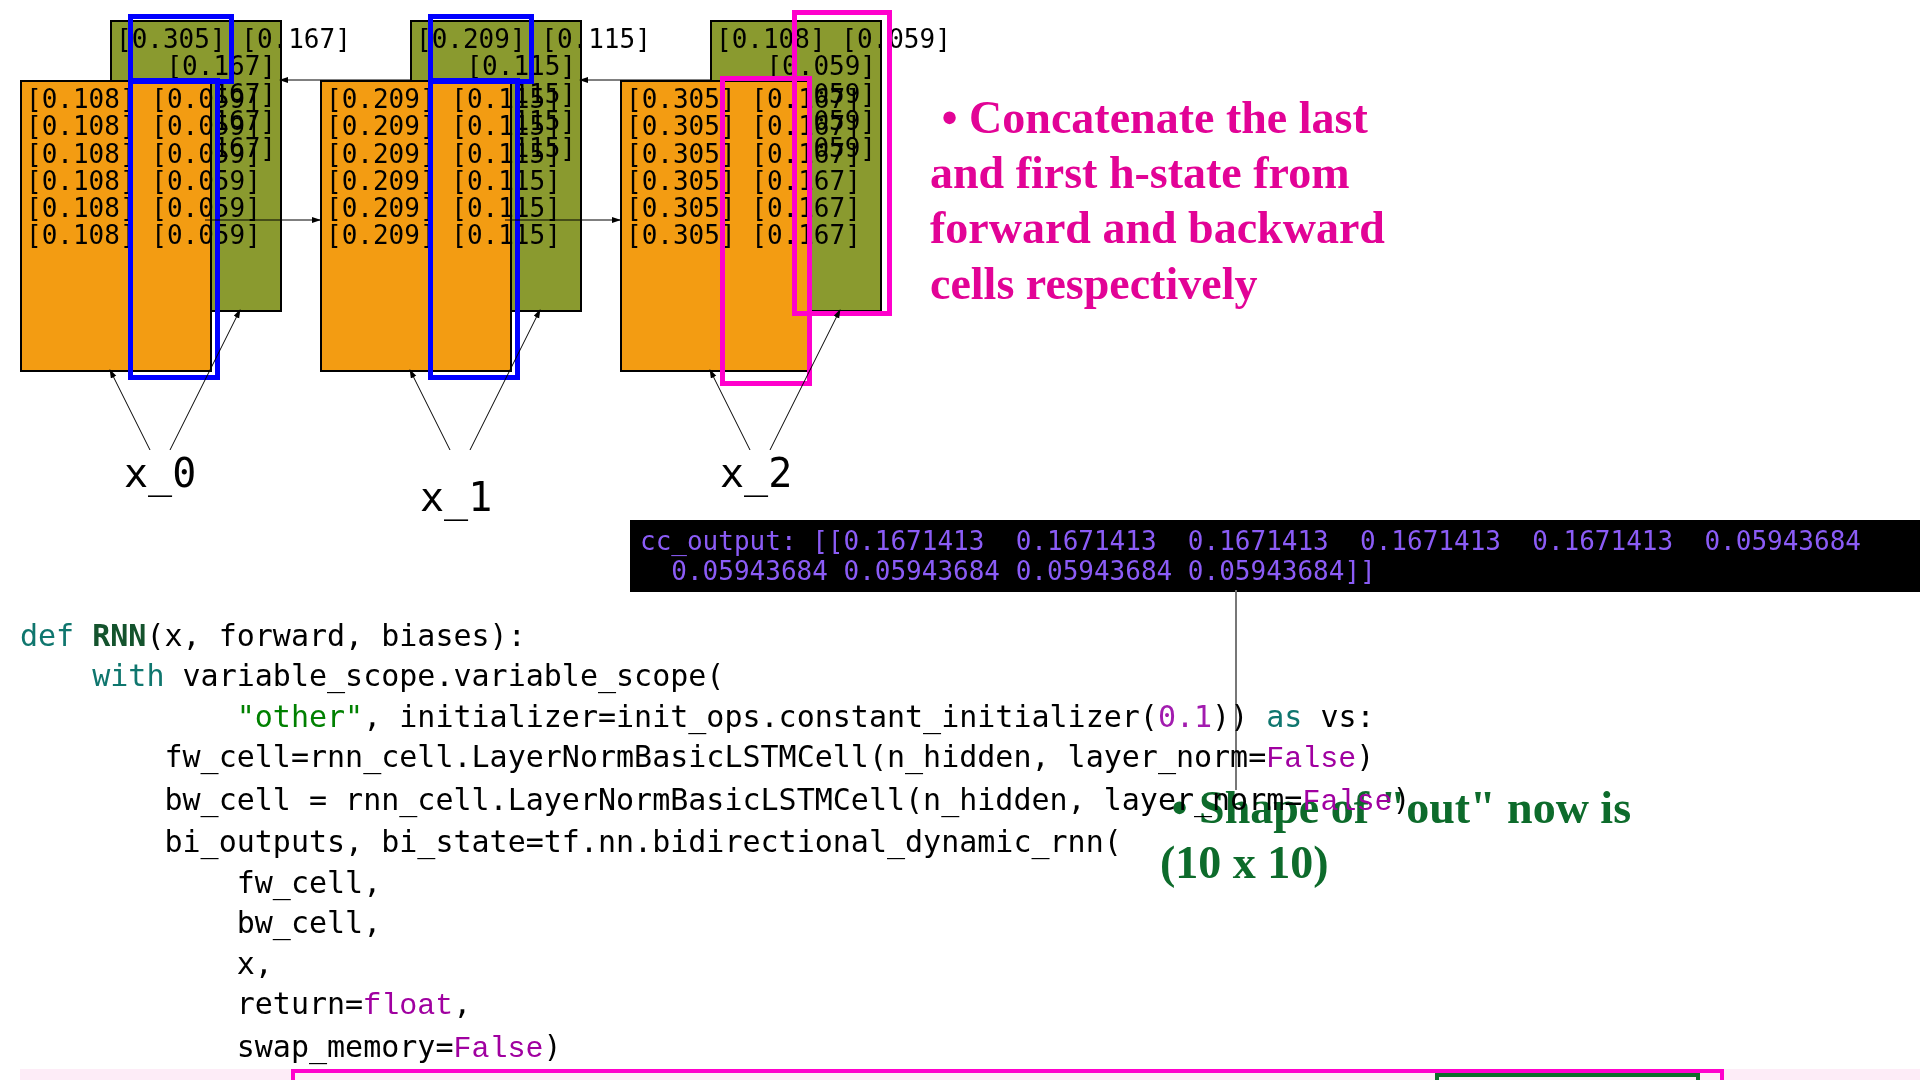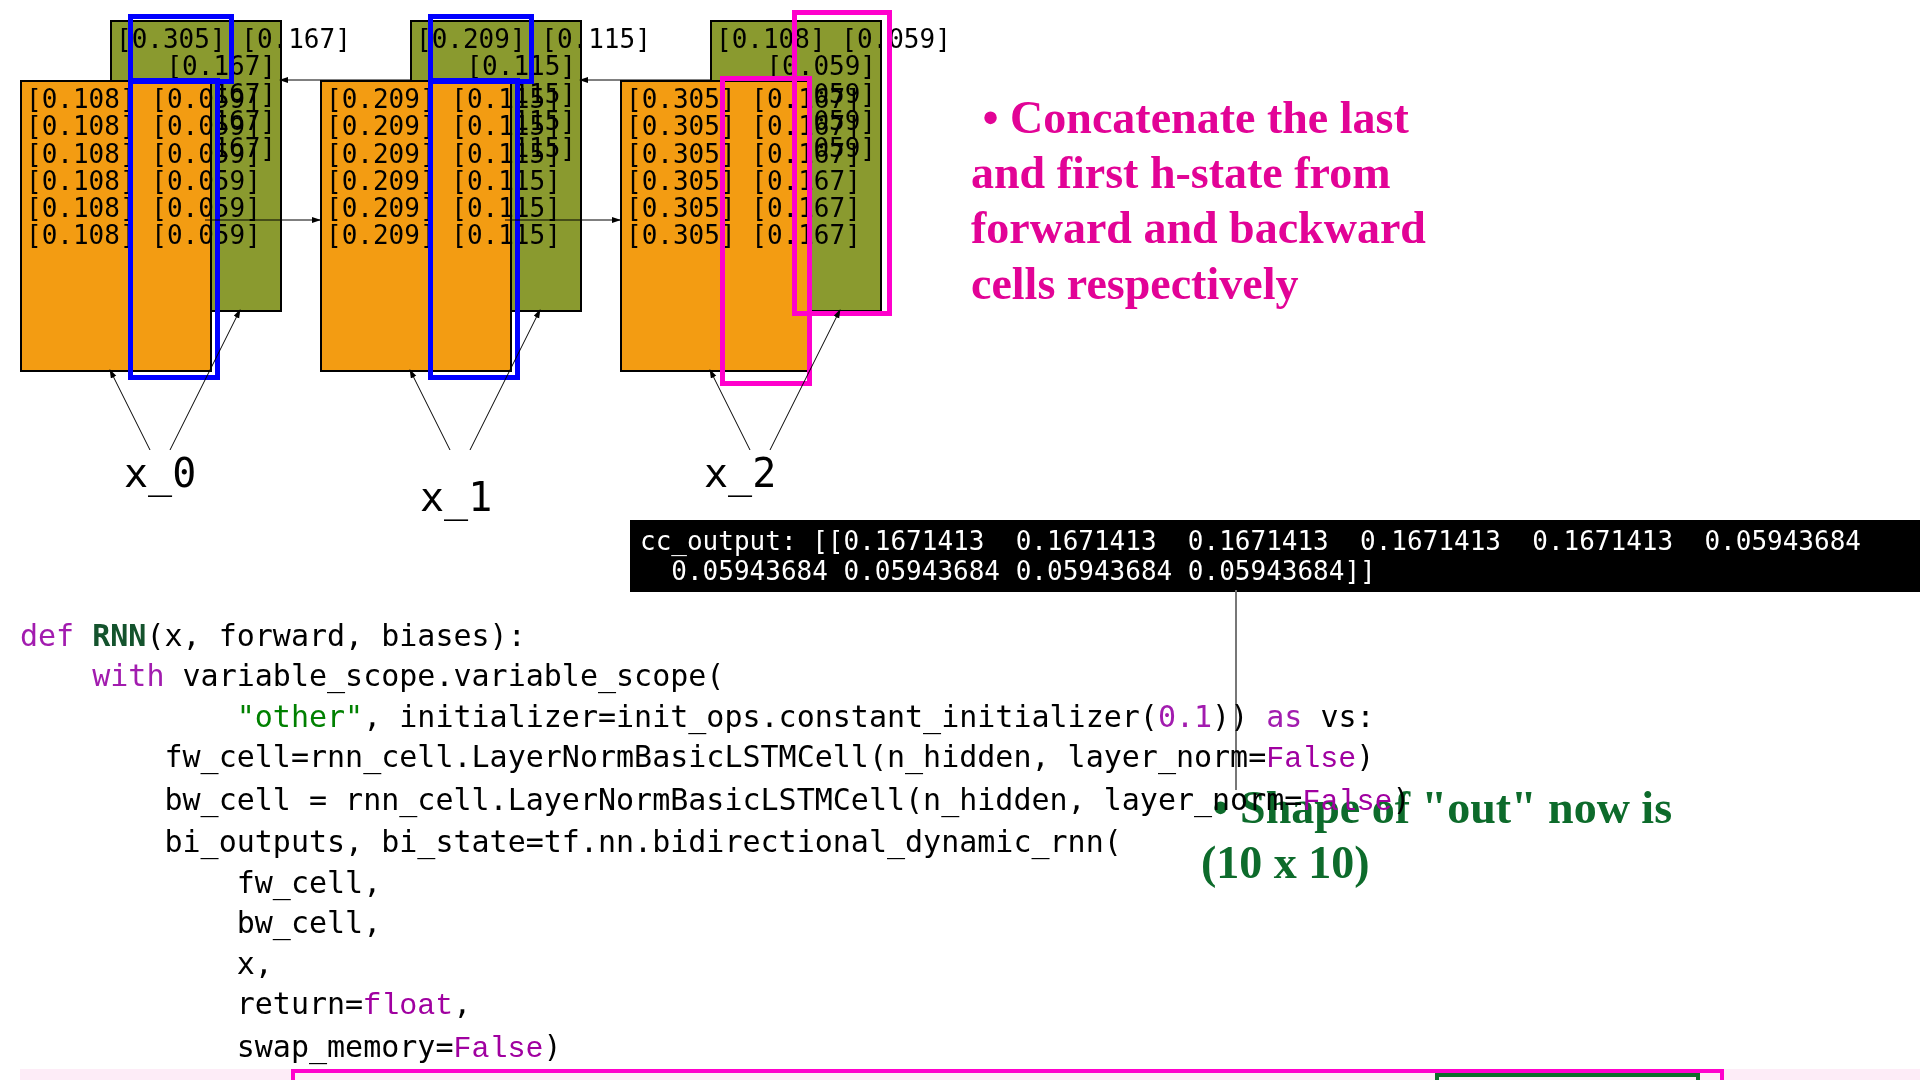--- a/index.html
+++ b/index.html
@@ -9,29 +9,29 @@
   .timestep{position:absolute;width:290px;height:370px;}
   .back,.front{position:absolute;border:2px solid #000;padding:4px 4px;line-height:1.05;font-size:26px;text-align:center;}
   .back {background:#8a9a2f;left:90px;top:0;width:160px;height:280px;}
   .front{background:#f39c12;left:0;top:60px;width:180px;height:280px;}
   .row{white-space:nowrap;}
   .hl-blue{position:absolute;border:5px solid #0000ff;background:transparent;}
   .hl-pink{position:absolute;border:5px solid #ff00cc;background:transparent;}
   .arrow{position:absolute;stroke:#000;fill:none;}
   .xlabel{position:absolute;top:430px;font-size:40px;}
   
-  .hand{position:absolute;font-family:"Segoe Script","Comic Sans MS",cursive;font-weight:600;white-space:pre;line-height:1.2;margin-left:41px;}
+  .hand{position:absolute;font-family:"Segoe Script","Comic Sans MS",cursive;font-weight:600;white-space:pre;line-height:1.2;}
   .pink{color:#e20396;font-size:46px;}
   .green{color:#0d6b2b;font-size:46px;}
   
-  .console{position:absolute;left:630px;top:520px;width:1270px;background:#000;color:#ffffff;
+  .console{position:absolute;left:630px;top:520px;width:1270px;background:#000;color:#8b5cf6;
            font-size:26px;padding:6px 10px;white-space:pre;font-family:"DejaVu Sans Mono",monospace;}
   
   .code{position:absolute;left:20px;top:575px;font-size:30px;line-height:1.35;white-space:pre;}
-  .kw{color:#a21caf;}        
+  .kw{color:#0f766e;}        
   .fn{color:#14532d;font-weight:700;}
   .str{color:#008000;}
   .num{color:#a21caf;}
   .const{color:#a000a0;font-family:Liberation Mono, monospace;}     
   .lastline{background:#fdecf7;display:inline-block;}
   .box-pink{border:4px solid #ff00cc;padding:0 2px;display:inline-block;}
   .box-green{border:4px solid #0d6b2b;padding:0 2px;display:inline-block;}
   .conn{position:absolute;border-left:2px solid #777;}
 </style>
 </head>
@@ -94,21 +94,21 @@
       <div class="front">
         <div class="row">[0.305] [0.167]</div>
         <div class="row">[0.305] [0.167]</div>
         <div class="row">[0.305] [0.167]</div>
         <div class="row">[0.305] [0.167]</div>
         <div class="row">[0.305] [0.167]</div>
         <div class="row">[0.305] [0.167]</div>
       </div>
       <div class="hl-pink" style="left:172px;top:-10px;width:90px;height:296px;"></div>
       <div class="hl-pink" style="left:100px;top:56px;width:82px;height:300px;"></div>
-      <div class="xlabel" style="left:84px;">x_2</div>
+      <div class="xlabel" style="left:100px;">x_2</div>
     </div>
 
     <svg width="900" height="470" style="position:absolute;left:0;top:0;pointer-events:none">
       <defs>
           <marker id="ah" markerWidth="10" markerHeight="10" refX="8" refY="3" orient="auto">
             <path d="M0,0 L0,6 L9,3 z" fill="#000"></path>
           </marker>
         </defs>
 
       <line x1="185" y1="200" x2="300" y2="200" class="arrow" marker-end="url(#ah)"></line>

